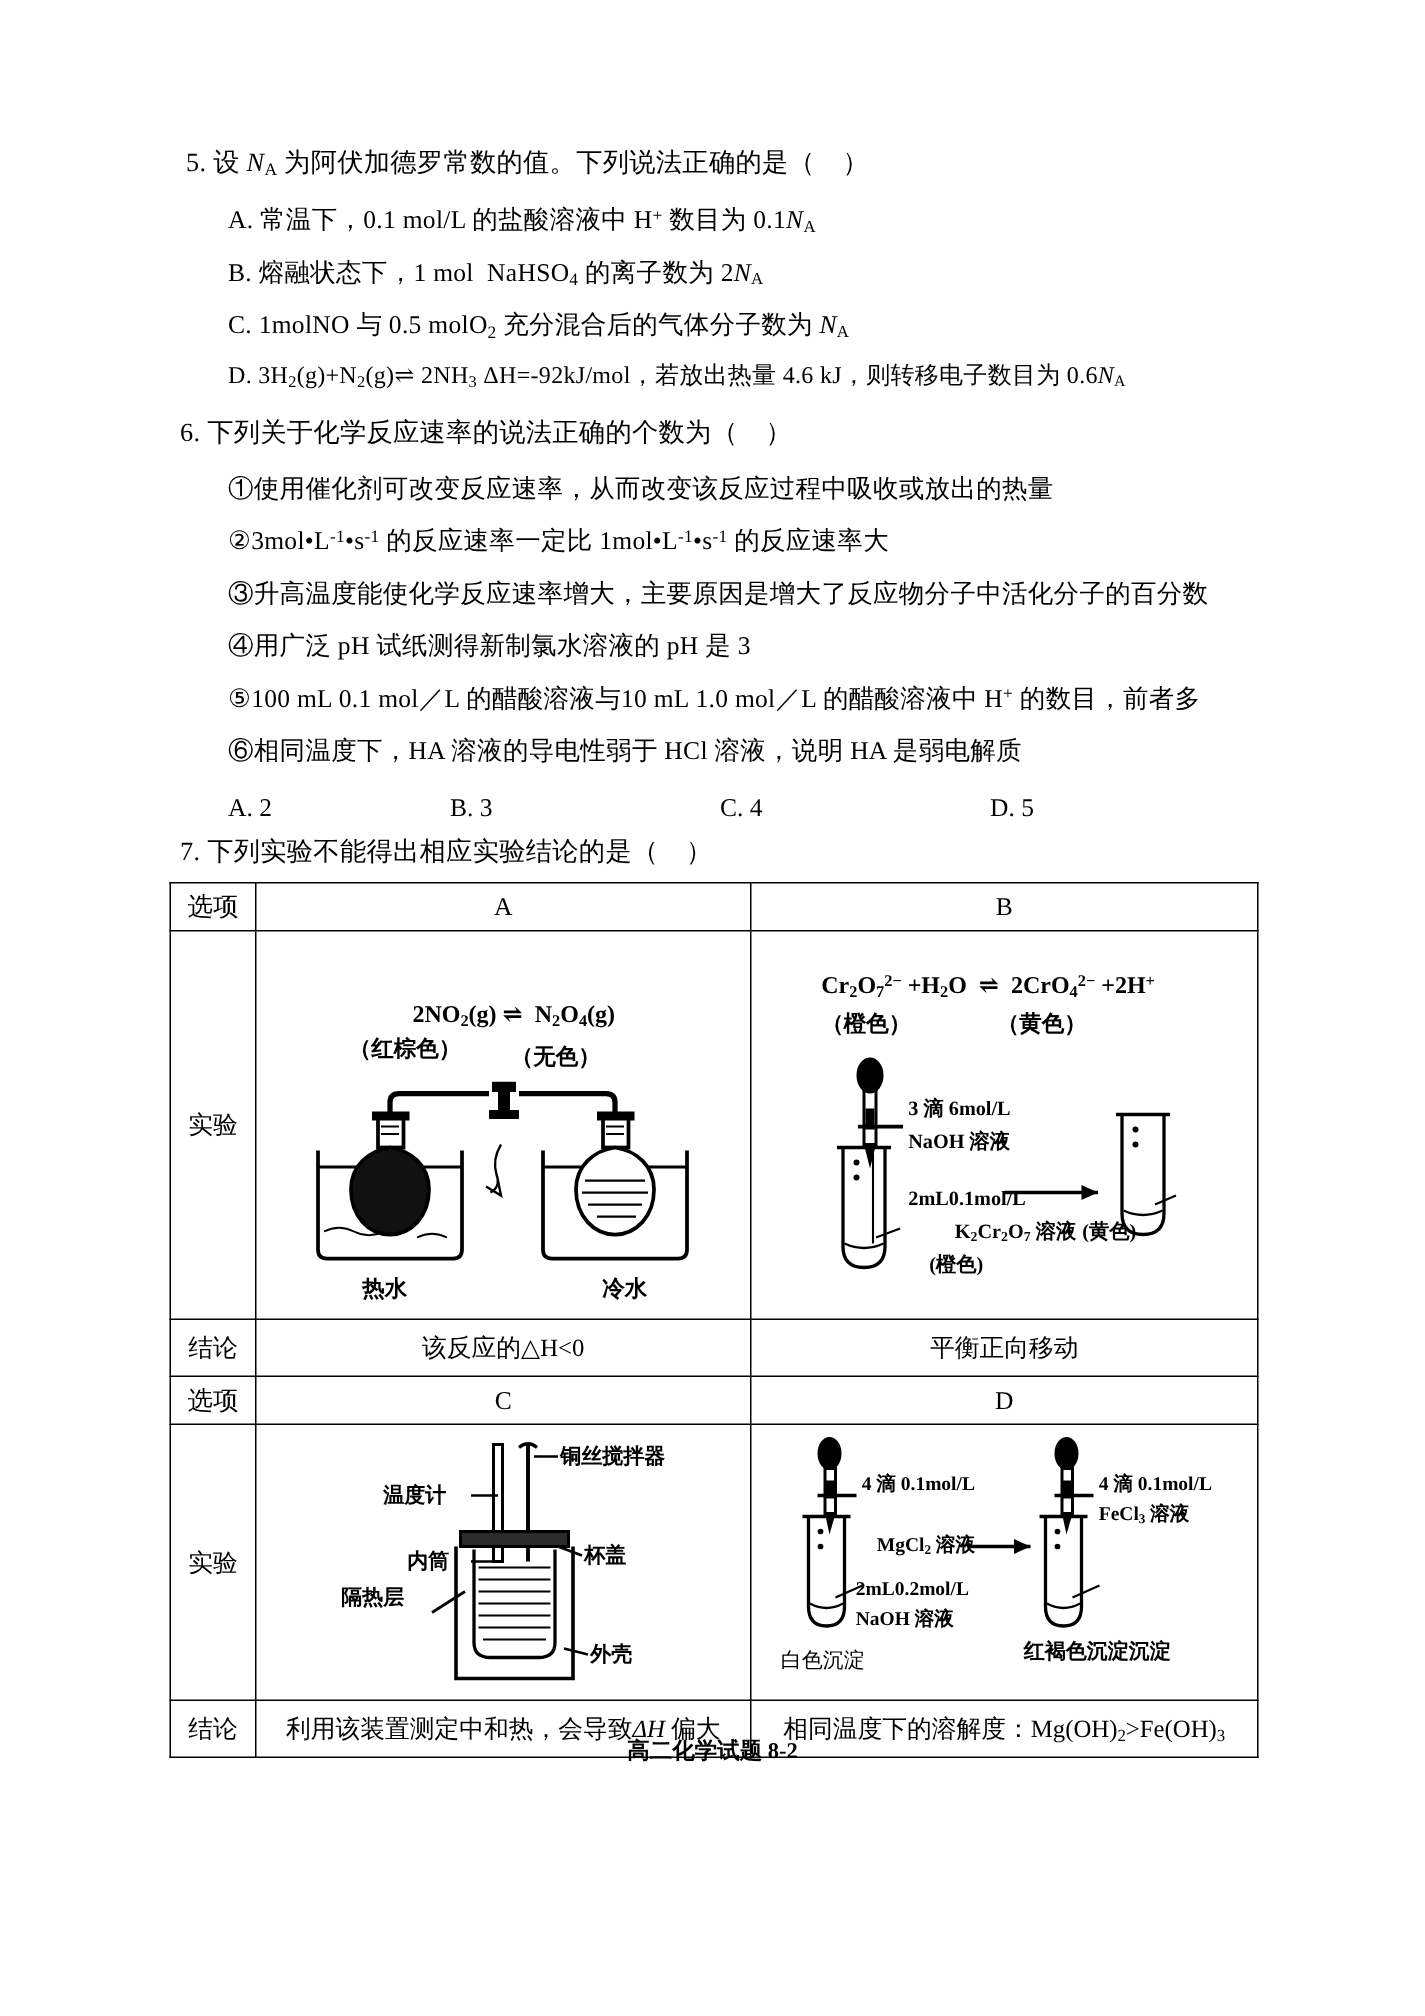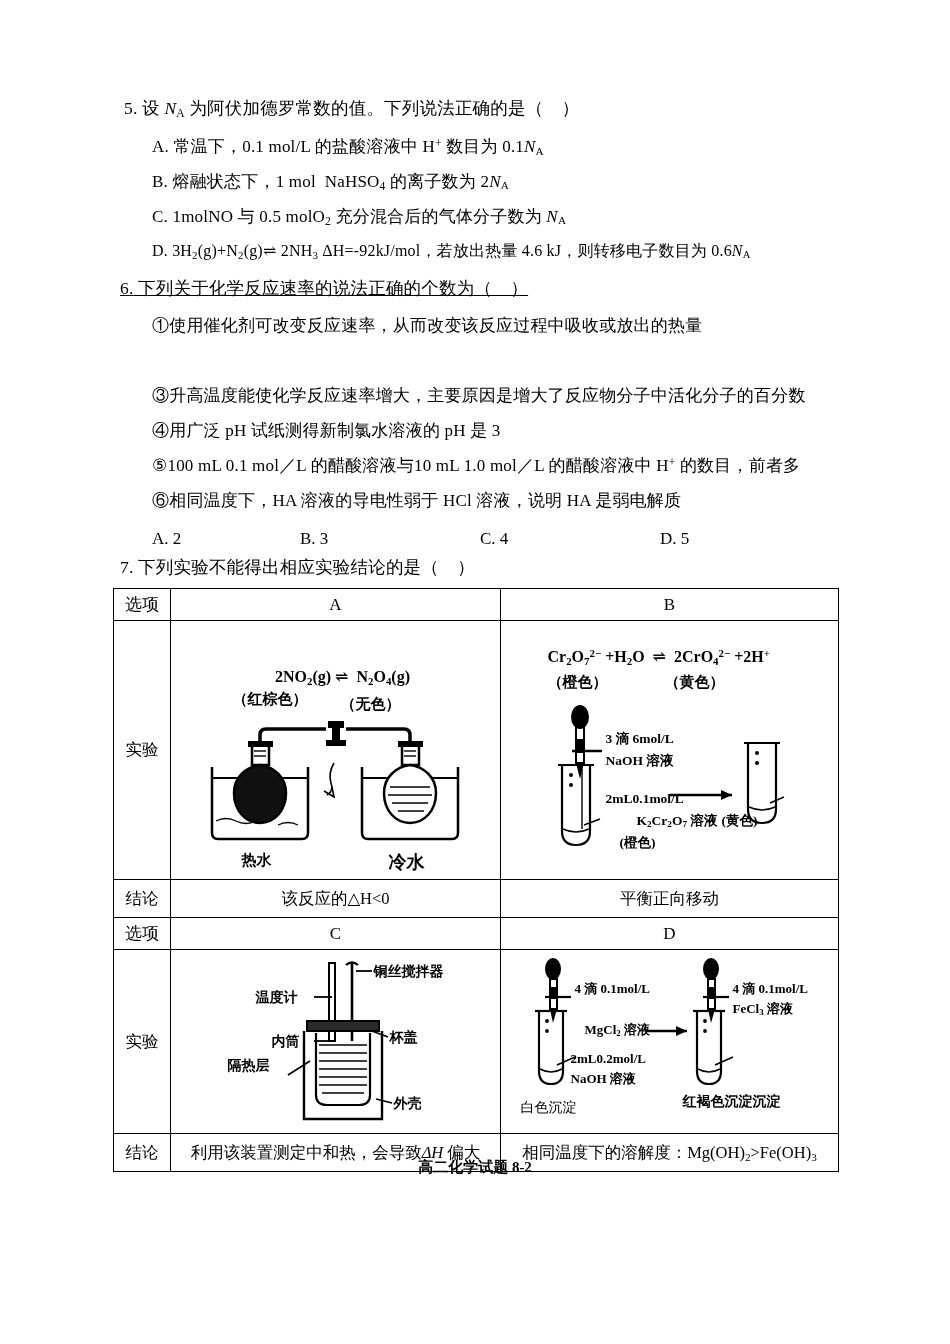--- a/index.html
+++ b/index.html
@@ -98,27 +98,30 @@
   </div>
 
   <div class="q-opt" style="left:152px;top:208px;">
     C. 1molNO 与 0.5 molO<sub>2</sub> 充分混合后的气体分子数为 <span class="ital">N</span><span class="nsub">A</span>
   </div>
 
   <div class="q-opt" style="left:152px;top:243px;font-size:16px;">
     D. 3H<sub>2</sub>(g)+N<sub>2</sub>(g)⇌ 2NH<sub>3</sub> ΔH=-92kJ/mol，若放出热量 4.6 kJ，则转移电子数目为 0.6<span class="ital">N</span><span class="nsub">A</span>
   </div>
 
-  <div class="q-stem" style="left:120px;top:280px;text-decoration:underline;">
+  <div class="q-stem" style="left:120px;top:280px;">
     <span>6.</span>
     下列关于化学反应速率的说法正确的个数为（&nbsp;&nbsp;&nbsp;&nbsp;）
   </div>
 
   <div class="q-opt" style="left:152px;top:317px;">
     ①使用催化剂可改变反应速率，从而改变该反应过程中吸收或放出的热量
+  </div>
+  <div class="q-opt" style="left:152px;top:352px;">
+    ②3mol•L<sup>-1</sup>•s<sup>-1</sup> 的反应速率一定比 1mol•L<sup>-1</sup>•s<sup>-1</sup> 的反应速率大
   </div>
   <div class="q-opt" style="left:152px;top:387px;">
     ③升高温度能使化学反应速率增大，主要原因是增大了反应物分子中活化分子的百分数
   </div>
   <div class="q-opt" style="left:152px;top:422px;">
     ④用广泛 pH 试纸测得新制氯水溶液的 pH 是 3
   </div>
   <div class="q-opt" style="left:152px;top:457px;">
     ⑤100 mL 0.1 mol／L 的醋酸溶液与10 mL 1.0 mol／L 的醋酸溶液中 H<sup>+</sup> 的数目，前者多
   </div>
@@ -195,21 +198,21 @@
               <path d="M224,44 C210,46 198,56 198,72 C198,90 210,102 224,102 C238,102 250,90 250,72 C250,56 238,46 224,44 Z" fill="#fff" stroke="#000" stroke-width="2.5"></path>
               <line x1="204" y1="66" x2="244" y2="66" stroke="#000" stroke-width="1.5"></line>
               <line x1="202" y1="74" x2="246" y2="74" stroke="#000" stroke-width="1.5"></line>
               <line x1="206" y1="82" x2="242" y2="82" stroke="#000" stroke-width="1.5"></line>
               <line x1="212" y1="90" x2="238" y2="90" stroke="#000" stroke-width="1.5"></line>
               <line x1="218" y1="30" x2="230" y2="30" stroke="#000" stroke-width="1.4"></line>
               <line x1="218" y1="35" x2="230" y2="35" stroke="#000" stroke-width="1.4"></line>
             </svg>
 
             <div class="lbl" style="left:56px;top:226px;font-size:15px;">热水</div>
-            <div class="lbl" style="left:203px;top:226px;font-size:18px;">冷水</div>
+            <div class="lbl" style="left:216px;top:226px;font-size:15px;">冷水</div>
           </div>
         </td>
 
         <td>
           <div class="dia" style="width:320px;height:250px;">
 
             <div style="position:absolute;left:38px;top:22px;font-size:16px;font-weight:bold;white-space:nowrap;">
               Cr<sub>2</sub>O<sub>7</sub><sup>2−</sup> +H<sub>2</sub>O&nbsp; ⇌&nbsp; 2CrO<sub>4</sub><sup>2−</sup> +2H<sup>+</sup>
             </div>
             <div style="position:absolute;left:38px;top:48px;font-size:15px;font-weight:bold;">（橙色）</div>

